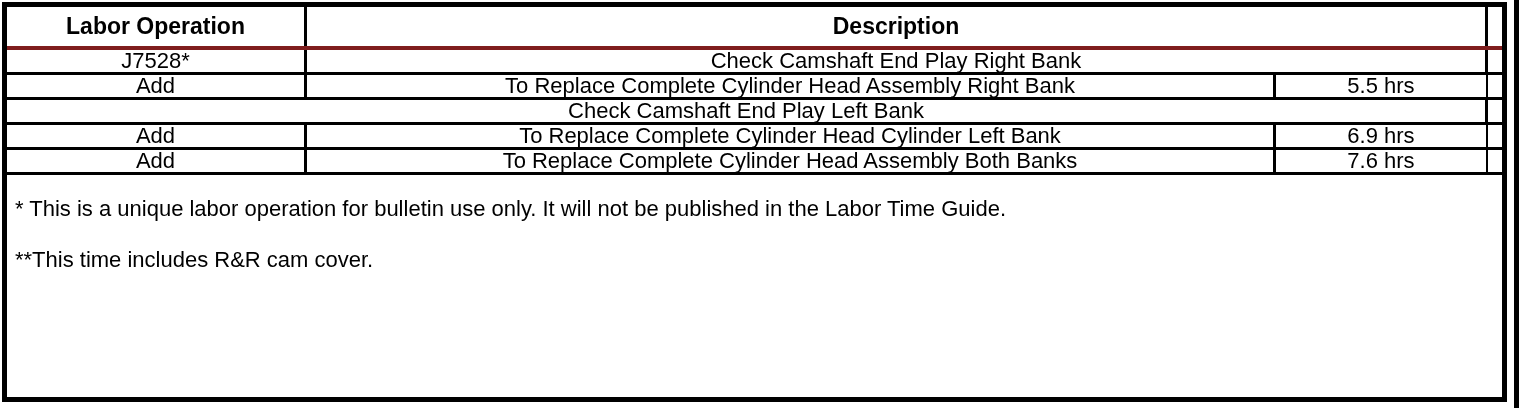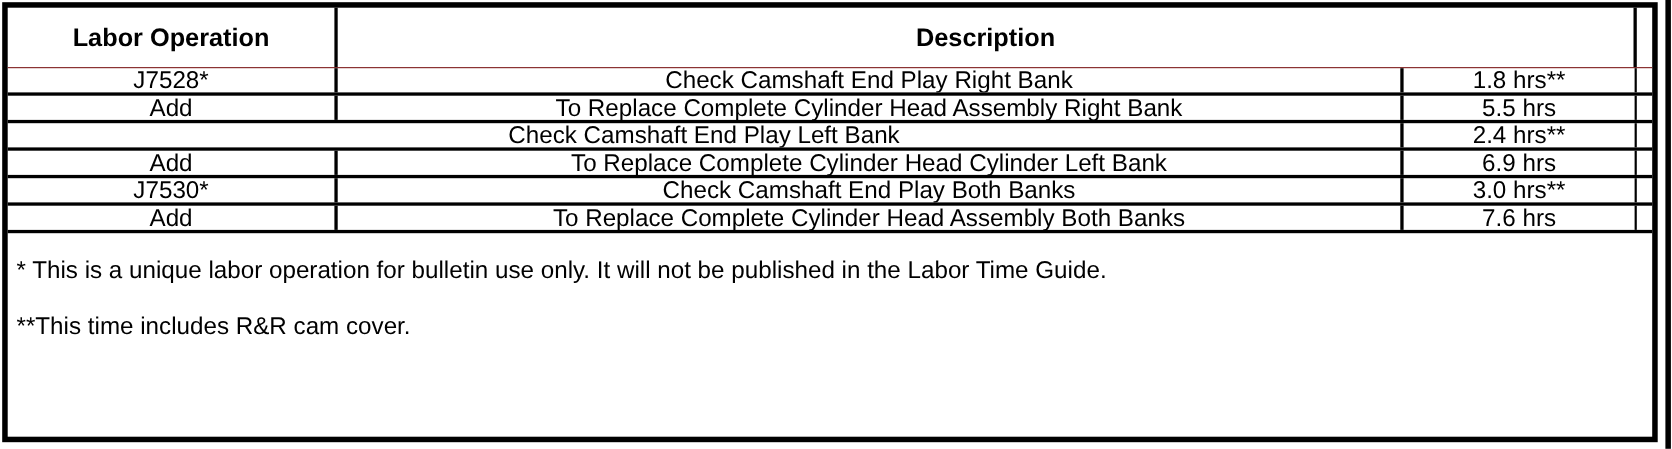--- a/index.html
+++ b/index.html
@@ -28,22 +28,22 @@
     flex-direction: column;
   }
   .trow {
     display: flex;
     flex-direction: row;
     box-sizing: border-box;
     border-bottom: 3px solid #000000;
     flex: 0 0 auto;
   }
   .trow.header-row {
-    height: 55px;
-    border-bottom: 1px solid #7f1d1d;
+    height: 43px;
+    border-bottom: 4px solid #7f1d1d;
   }
   .trow.data-row {
     height: 25px;
   }
   .cell {
     box-sizing: border-box;
     display: flex;
     align-items: center;
     justify-content: center;
     text-align: center;
@@ -100,50 +100,42 @@
 
   <div class="trow header-row">
     <div class="cell col-op">Labor Operation</div>
     <div class="cell col-desc">Description</div>
     <div class="cell col-narrow"></div>
   </div>
 
   <div class="trow data-row">
     <div class="cell col-op">J7528*</div>
     <div class="cell col-desc">Check Camshaft End Play Right Bank</div>
-    <div class="cell col-time">1.8 hrs**</div>
     <div class="cell col-narrow"></div>
   </div>
 
   <div class="trow data-row">
     <div class="cell col-op">Add</div>
     <div class="cell col-desc">To Replace Complete Cylinder Head Assembly Right Bank</div>
     <div class="cell col-time">5.5 hrs</div>
     <div class="cell col-narrow"></div>
   </div>
 
   <div class="trow data-row">
     <div class="cell col-desc">Check Camshaft End Play Left Bank</div>
-    <div class="cell col-time">2.4 hrs**</div>
     <div class="cell col-narrow"></div>
   </div>
 
   <div class="trow data-row">
     <div class="cell col-op">Add</div>
     <div class="cell col-desc">To Replace Complete Cylinder Head Cylinder Left Bank</div>
     <div class="cell col-time">6.9 hrs</div>
     <div class="cell col-narrow"></div>
   </div>
 
-  <div class="trow data-row">
-    <div class="cell col-op">J7530*</div>
-    <div class="cell col-desc">Check Camshaft End Play Both Banks</div>
-    <div class="cell col-time">3.0 hrs**</div>
-    <div class="cell col-narrow"></div>
-  </div>
 
   <div class="trow data-row">
     <div class="cell col-op">Add</div>
     <div class="cell col-desc">To Replace Complete Cylinder Head Assembly Both Banks</div>
     <div class="cell col-time">7.6 hrs</div>
     <div class="cell col-narrow"></div>
   </div>
 
   <div class="footnotes">
     <p>* This is a unique labor operation for bulletin use only. It will not be published in the Labor Time Guide.</p>

